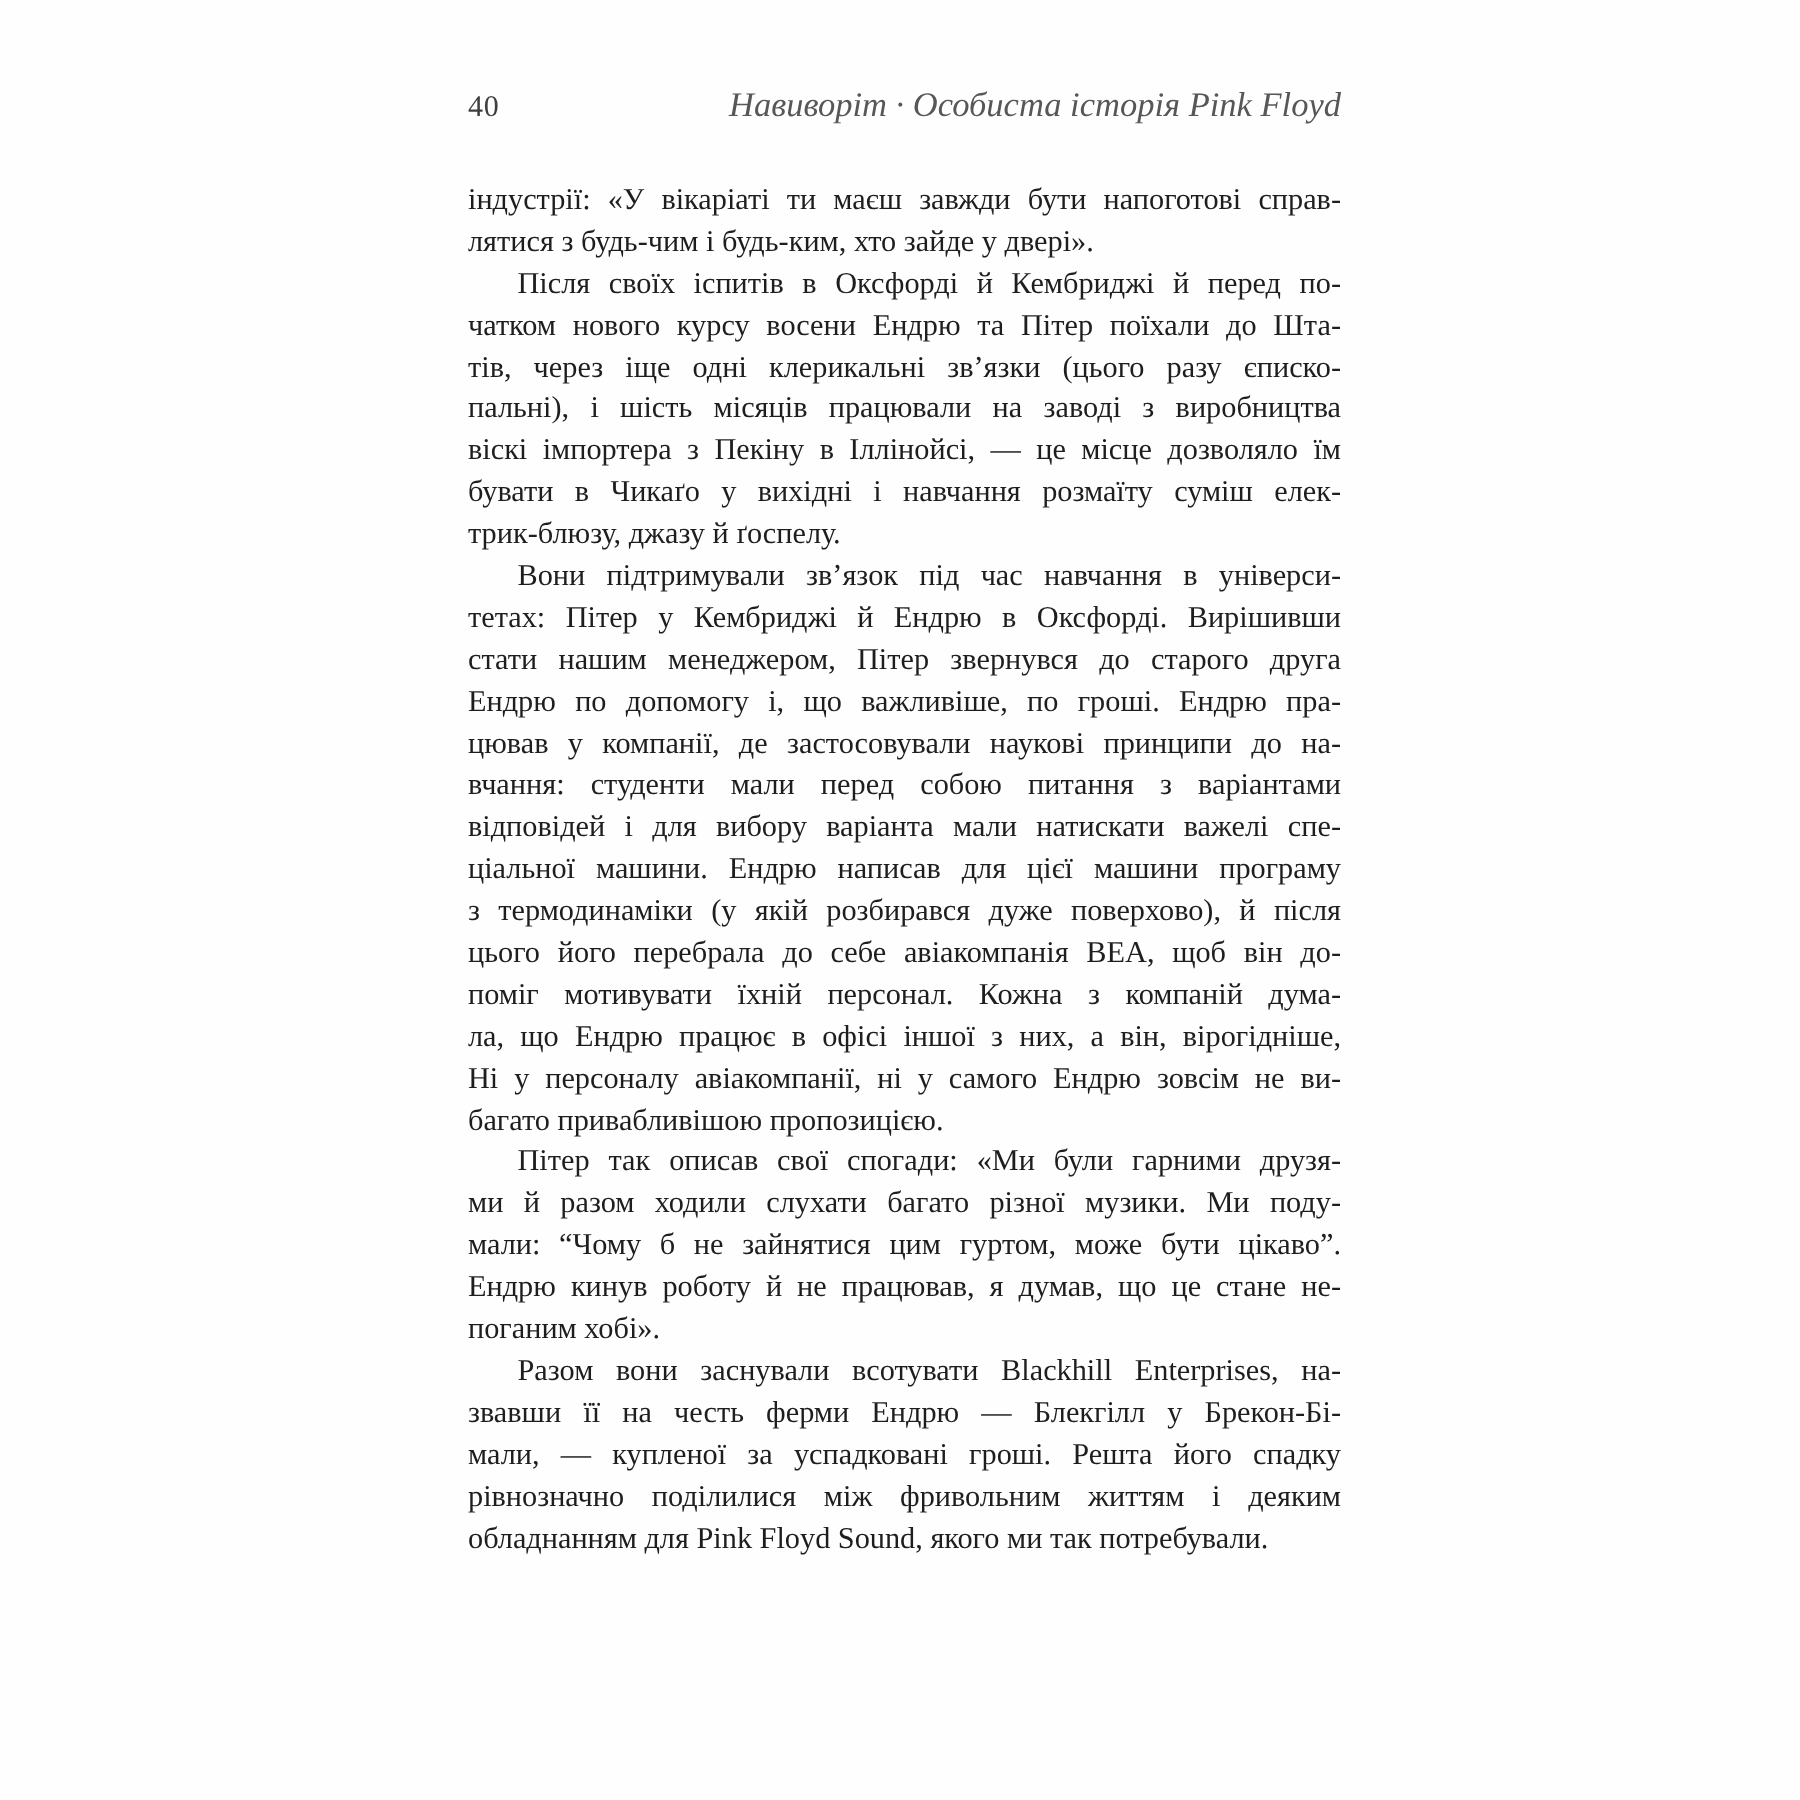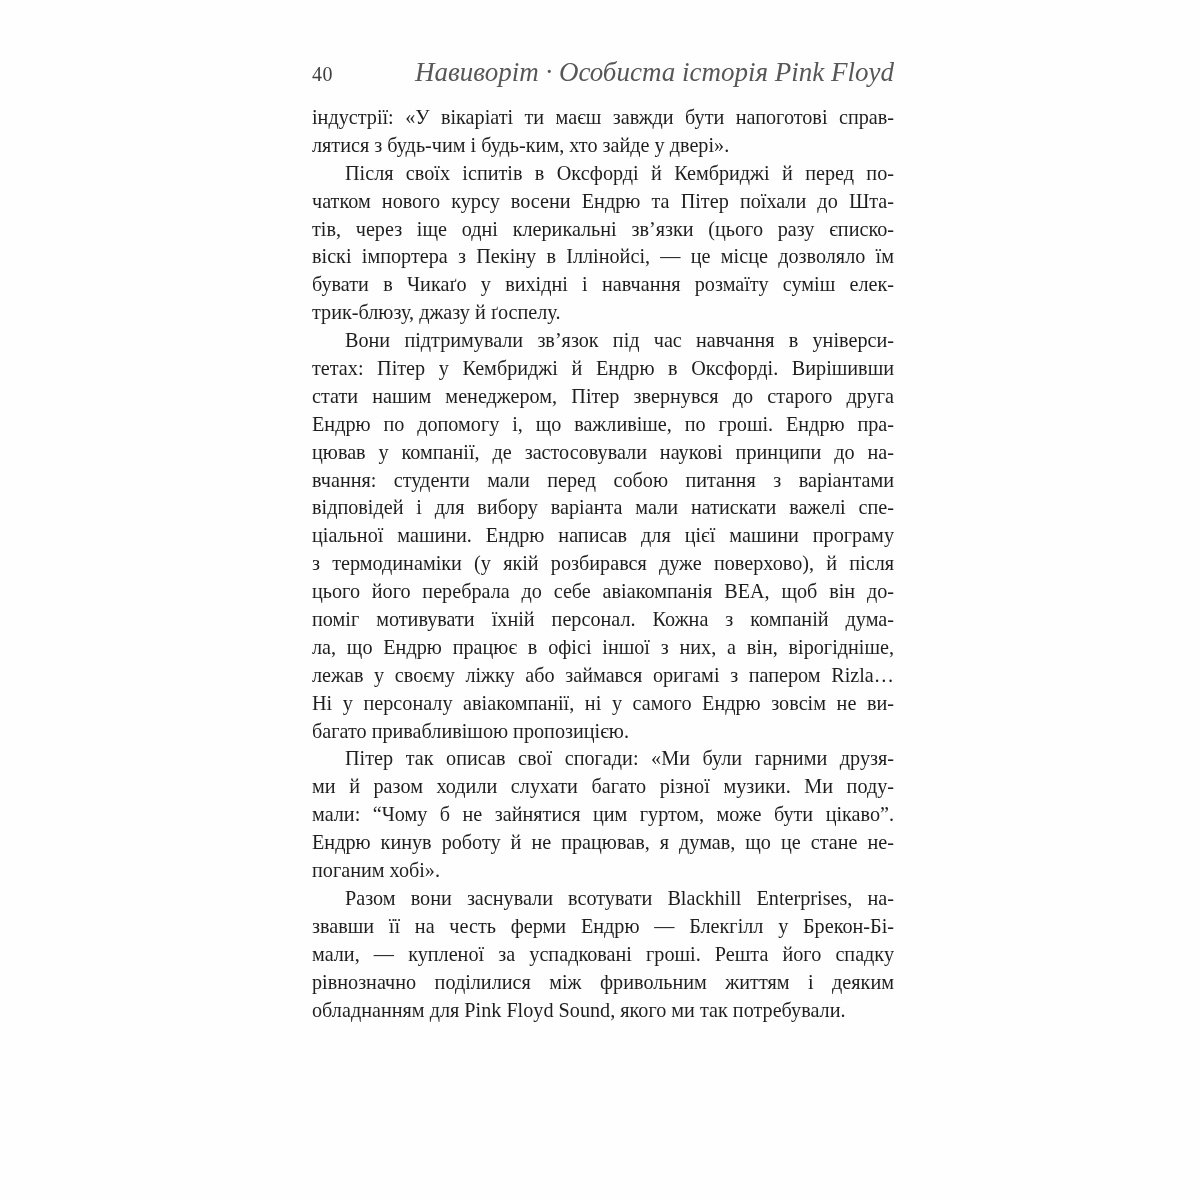--- a/index.html
+++ b/index.html
@@ -31,27 +31,27 @@
     justify-content: space-between;
     align-items: baseline;
   }
   .page-number {
     font-size: 20px;
     color: var(--pagenum-color);
     letter-spacing: 0.5px;
   }
   .running-title {
     font-style: italic;
-    font-size: 27px;
+    font-size: 23px;
     color: var(--header-color);
   }
   .text-block {
     position: absolute;
     left: 312px;
-    top: 104px;
+    top: 120px;
     width: 582px;
     color: var(--text-color);
     font-size: 20.2px;
   }
   .paragraph {
     margin: 0;
     padding: 0;
   }
   .line {
     height: 27.9px;
@@ -76,38 +76,38 @@
   </div>
   <div class="text-block">
       <div class="paragraph">
         <div class="line">індустрії: «У вікаріаті ти маєш завжди бути напоготові справ-</div>
         <div class="line last">лятися з будь-чим і будь-ким, хто зайде у двері».</div>
       </div>
       <div class="paragraph indent">
         <div class="line">Після своїх іспитів в Оксфорді й Кембриджі й перед по-</div>
         <div class="line">чатком нового курсу восени Ендрю та Пітер поїхали до Шта-</div>
         <div class="line">тів, через іще одні клерикальні зв’язки (цього разу єписко-</div>
+        <div class="line">пальні), і шість місяців працювали на заводі з виробництва</div>
         <div class="line">віскі імпортера з Пекіну в Іллінойсі, — це місце дозволяло їм</div>
         <div class="line">бувати в Чикаґо у вихідні і навчання розмаїту суміш елек-</div>
         <div class="line last">трик-блюзу, джазу й ґоспелу.</div>
       </div>
       <div class="paragraph indent">
         <div class="line">Вони підтримували зв’язок під час навчання в універси-</div>
         <div class="line">тетах: Пітер у Кембриджі й Ендрю в Оксфорді. Вирішивши</div>
         <div class="line">стати нашим менеджером, Пітер звернувся до старого друга</div>
         <div class="line">Ендрю по допомогу і, що важливіше, по гроші. Ендрю пра-</div>
         <div class="line">цював у компанії, де застосовували наукові принципи до на-</div>
         <div class="line">вчання: студенти мали перед собою питання з варіантами</div>
         <div class="line">відповідей і для вибору варіанта мали натискати важелі спе-</div>
         <div class="line">ціальної машини. Ендрю написав для цієї машини програму</div>
         <div class="line">з термодинаміки (у якій розбирався дуже поверхово), й після</div>
         <div class="line">цього його перебрала до себе авіакомпанія BEA, щоб він до-</div>
         <div class="line">поміг мотивувати їхній персонал. Кожна з компаній дума-</div>
         <div class="line">ла, що Ендрю працює в офісі іншої з них, а він, вірогідніше,</div>
-        <div class="line">лежав у своєму ліжку або займався оригамі з папером Rizla…</div>
         <div class="line">Ні у персоналу авіакомпанії, ні у самого Ендрю зовсім не ви-</div>
         <div class="line last">багато привабливішою пропозицією.</div>
       </div>
       <div class="paragraph indent">
         <div class="line">Пітер так описав свої спогади: «Ми були гарними друзя-</div>
         <div class="line">ми й разом ходили слухати багато різної музики. Ми поду-</div>
         <div class="line">мали: “Чому б не зайнятися цим гуртом, може бути цікаво”.</div>
         <div class="line">Ендрю кинув роботу й не працював, я думав, що це стане не-</div>
         <div class="line last">поганим хобі».</div>
       </div>

